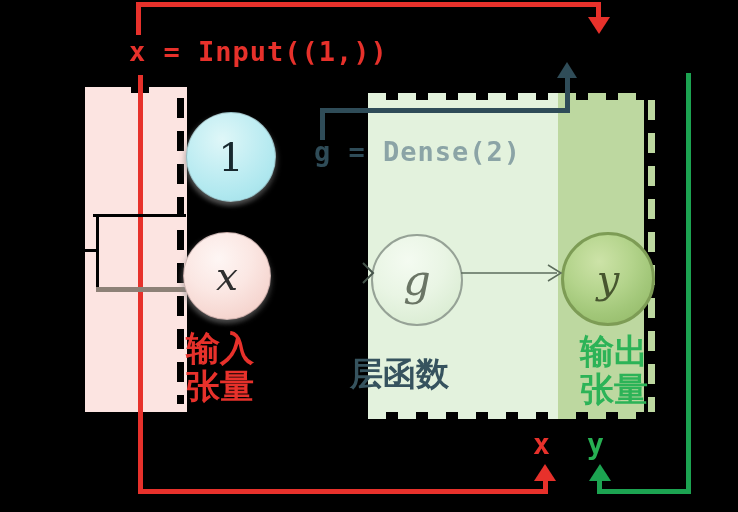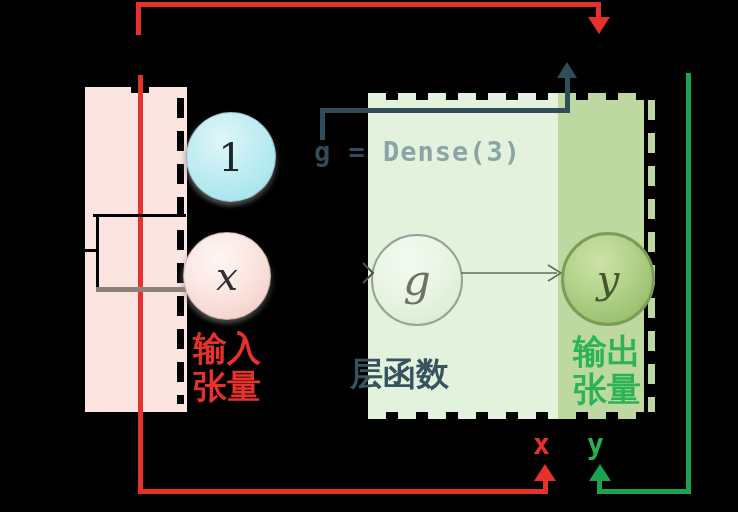--- a/index.html
+++ b/index.html
@@ -42,23 +42,23 @@
 #bk-tick{left:83px;top:249px;width:13px;height:3px;background:#000}
 #bk-bot{left:96px;top:287px;width:90px;height:5px;background:#8d8177}
 #dash-line{left:177px;top:98px;width:7px;height:306px;background:repeating-linear-gradient(180deg,#000 0 20px,transparent 20px 33px)}
 #node-one{left:186px;top:112px;width:88px;height:88px;background:radial-gradient(circle at 40% 30%,#dff7f8 0%,#c3eef3 40%,#b0e8ef 68%,#9cdde7 100%);border:1px solid rgba(125,145,150,.5);box-shadow:-2px 3px 5px rgba(140,140,140,.45),2px 4px 5px rgba(110,110,110,.35);color:#17282e;font-size:40px}
 #node-x{left:183px;top:232px;width:86px;height:86px;background:radial-gradient(circle at 40% 30%,#fef6f4 0%,#fbe7e3 42%,#f6d7d1 72%,#eec5bd 100%);border:1px solid rgba(155,130,130,.5);box-shadow:-2px 3px 5px rgba(140,140,140,.4),2px 4px 5px rgba(110,110,110,.3);color:#2f2f2f;font-size:39px;font-style:italic}
 #node-g{left:371px;top:234px;width:88px;height:88px;background:radial-gradient(circle at 40% 28%,#f4fbf1 0%,#e9f5e4 45%,#ddeed6 75%,#d3e6cb 100%);border:2px solid #96a296;color:#6a7565;font-size:43px;font-style:italic}
 #node-y{left:561px;top:232px;width:88px;height:88px;background:radial-gradient(circle at 40% 30%,#cde3a8 0%,#b4d48c 40%,#a2c779 65%,#8fb563 100%);border:3px solid #7d9c55;color:#47562f;font-size:40px;font-style:italic}
 #t-input{left:129px;top:36px;font-size:27px;letter-spacing:1px;color:#e7312b}
 #t-call{left:525px;top:36px;font-size:27px;letter-spacing:.5px}
 #t-dense{left:314px;top:136px;font-size:27px;letter-spacing:1px}
-#t-inlabel{left:186px;top:329px;width:82px;text-align:center;font-size:34px;line-height:38px;color:#e7312b}
+#t-inlabel{left:186px;top:329px;width:82px;font-size:34px;line-height:38px;color:#e7312b}
 #t-layerlabel{left:350px;top:352px;font-size:33px;color:#36535e}
-#t-outlabel{left:566px;top:332px;width:82px;text-align:center;font-size:34px;line-height:38px;color:#2cb357}
+#t-outlabel{left:566px;top:332px;width:82px;text-align:right;font-size:34px;line-height:38px;color:#2cb357}
 #t-bx{left:533px;top:428px;font-size:28px;color:#e7312b}
 #t-by{left:587px;top:428px;font-size:28px;color:#27b053}
 .svgarr{position:absolute}
 </style>
 </head>
 <body>
 
 <div id="stage">
   <div id="pink-box"></div>
   <div id="pink-top"></div>
@@ -109,19 +109,20 @@
     </div>
 
   <svg class="svgarr" style="left:360px;top:259px" width="22" height="30">
       <polyline points="3,4 13,14 3,24" fill="none" stroke="#45544a" stroke-width="2"></polyline>
     </svg>
   <svg class="svgarr" style="left:460px;top:262px" width="106" height="24">
       <line x1="1" y1="11" x2="97" y2="11" stroke="#5d6d5c" stroke-width="1.5"></line>
       <polyline points="88,3 101,11 88,19" fill="none" stroke="#5d6d5c" stroke-width="1.5"></polyline>
     </svg>
 
-  <div id="t-dense"><span style="color:#2f4c58">g =</span><span style="color:#8ba4a6"> Dense(3)</span></div>
+  <div id="t-input"><span>x = Input((1,))</span></div>
+  <div id="t-dense"><span style="color:#2f4c58">g =</span><span style="color:#8ba4a6"> Dense(2)</span></div>
   <div id="t-inlabel" class="cjk"><span>输入</span><br><span>张量</span></div>
   <div id="t-layerlabel" class="cjk"><span>层函数</span></div>
   <div id="t-outlabel" class="cjk"><span>输出</span><br><span>张量</span></div>
   <div id="t-bx"><span>x</span></div>
   <div id="t-by"><span>y</span></div>
 </div>
 
 </body></html>

